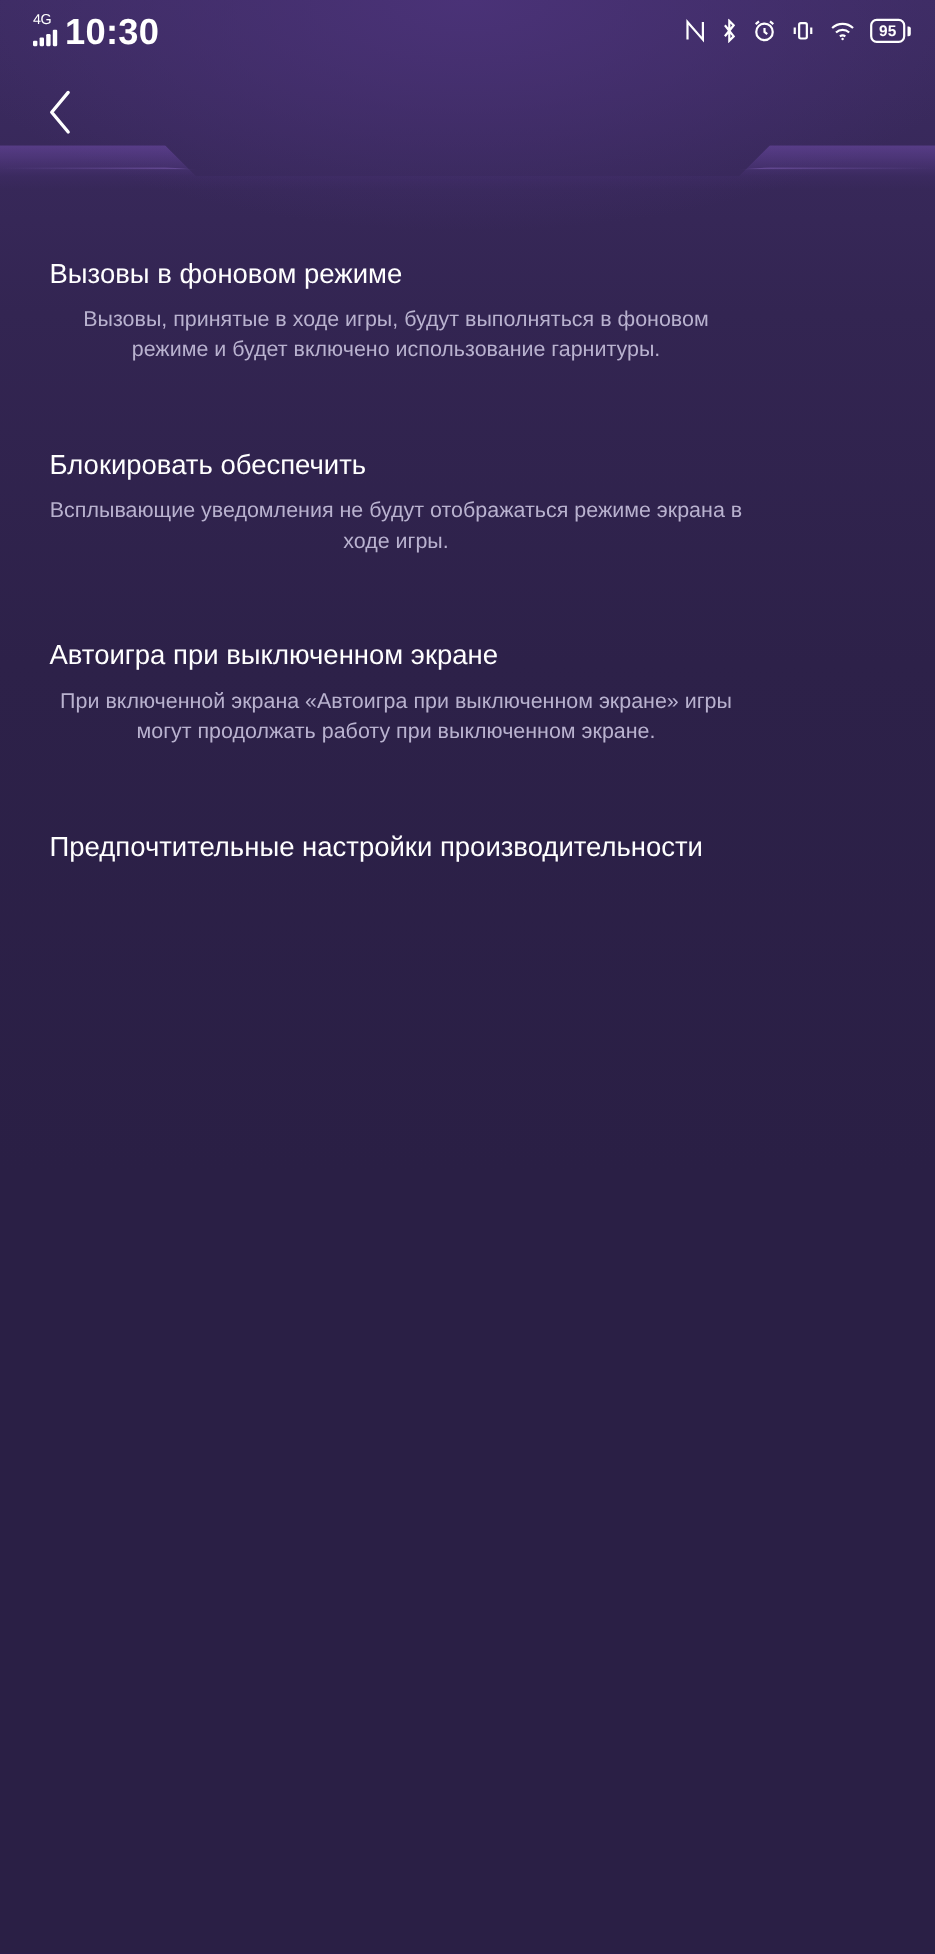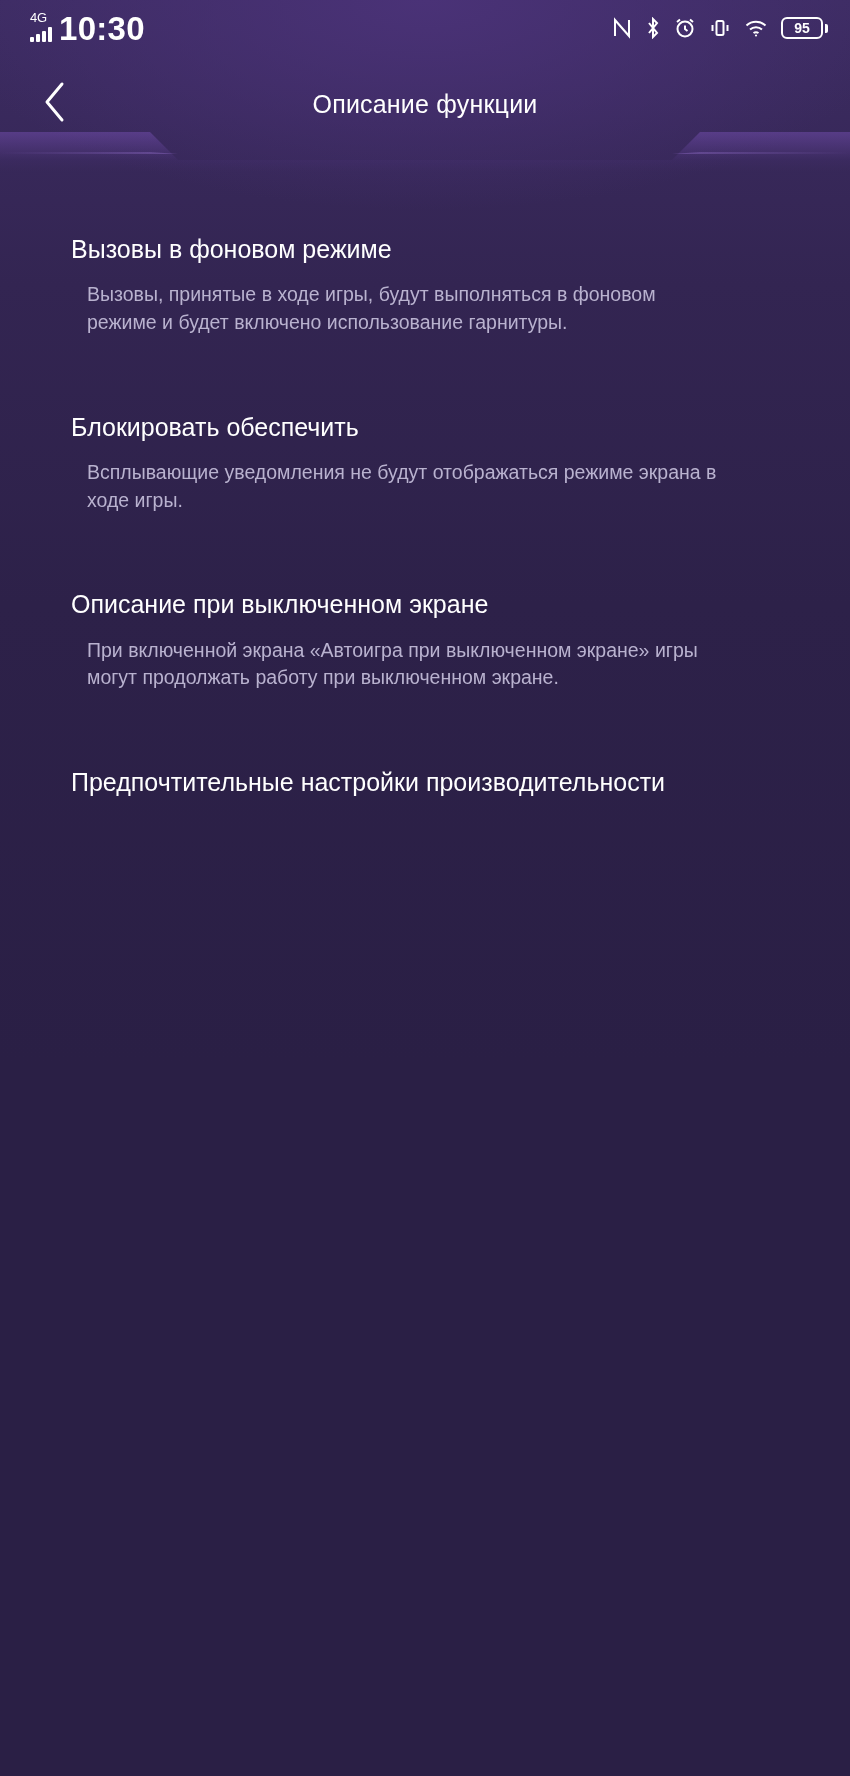--- a/index.html
+++ b/index.html
@@ -79,21 +79,21 @@
     gap: 13px;
   }
   .status-right svg { display: block; }
   .battery {
     display: flex;
     align-items: center;
   }
   .battery .body {
     border: 2px solid #ffffff;
     border-radius: 6px;
-    width: 42px;
+    width: 32px;
     height: 22px;
     display: flex;
     align-items: center;
     justify-content: center;
     box-sizing: border-box;
   }
   .battery .pct {
     font-size: 14px;
     font-weight: bold;
     color: #ffffff;
@@ -155,40 +155,41 @@
     right: 0;
     top: 0;
     height: 2px;
     background: linear-gradient(90deg, rgba(150,110,210,0) 0%, rgba(165,125,225,0.35) 20%, rgba(165,125,225,0.35) 80%, rgba(150,110,210,0) 100%);
     clip-path: polygon(0 0, 150px 0, 178px 2px, 672px 2px, 700px 0, 850px 0, 850px 2px, 0 2px);
   }
 
   
   .content {
     flex: 1 1 auto;
-    padding: 60px 45px 0 71px;
+    padding: 60px 45px 0 45px;
     box-sizing: border-box;
   }
   .item {
     margin-bottom: 75px;
   }
   .item:last-child { margin-bottom: 0; }
   .item-title {
     font-size: 25px;
     color: #ffffff;
     margin: 0 0 12px 0;
     line-height: 1.25;
     font-weight: normal;
   }
   .item-desc {
     font-size: 19.5px;
     color: #b9b2cf;
     line-height: 1.42;
-    margin: 16px;
+    margin: 0;
     max-width: 630px;
+    text-align: center;
   }
 </style>
 </head>
 <body>
 
 <div class="screen">
 
   <div class="status-bar">
     <div class="status-left">
       <div class="signal">
@@ -249,42 +250,41 @@
   </div>
 
   <div class="app-bar">
     <div class="back-btn">
       <span>
         <svg width="26" height="42" viewBox="0 0 26 42" fill="none" stroke="#ffffff" stroke-width="3" stroke-linecap="round" stroke-linejoin="round">
           <path d="M20 3L5 21l15 18"></path>
         </svg>
       </span>
     </div>
-    <div class="app-bar-title">Описание функции</div>
   </div>
 
   <div class="bar-shape">
     <div class="fold"></div>
     <div class="edge"></div>
   </div>
 
   <div class="content">
 
     <div class="item">
       <h2 class="item-title">Вызовы в фоновом режиме</h2>
       <p class="item-desc">Вызовы, принятые в ходе игры, будут выполняться в фоновом режиме и будет включено использование гарнитуры.</p>
     </div>
 
     <div class="item">
       <h2 class="item-title">Блокировать обеспечить</h2>
       <p class="item-desc">Всплывающие уведомления не будут отображаться режиме экрана в ходе игры.</p>
     </div>
 
     <div class="item">
-      <h2 class="item-title">Описание при выключенном экране</h2>
+      <h2 class="item-title">Автоигра при выключенном экране</h2>
       <p class="item-desc">При включенной экрана «Автоигра при выключенном экране» игры могут продолжать работу при выключенном экране.</p>
     </div>
 
     <div class="item">
       <h2 class="item-title">Предпочтительные настройки производительности</h2>
     </div>
 
   </div>
 </div>
 

